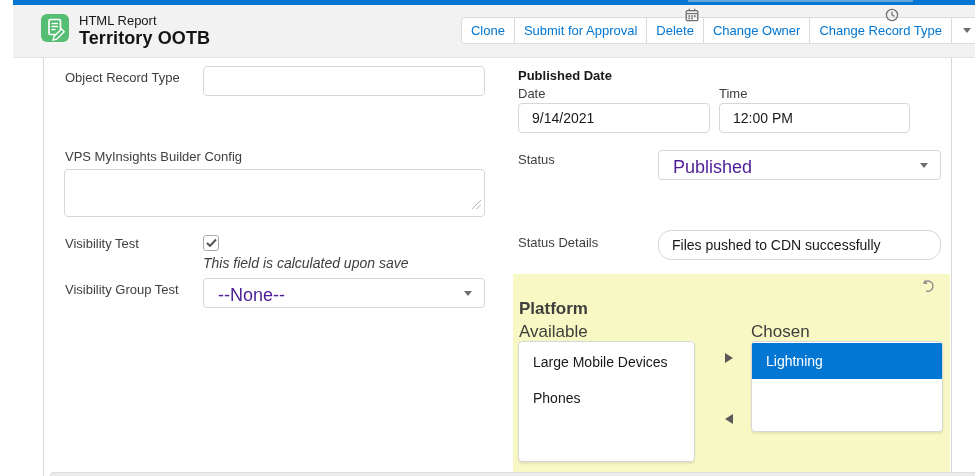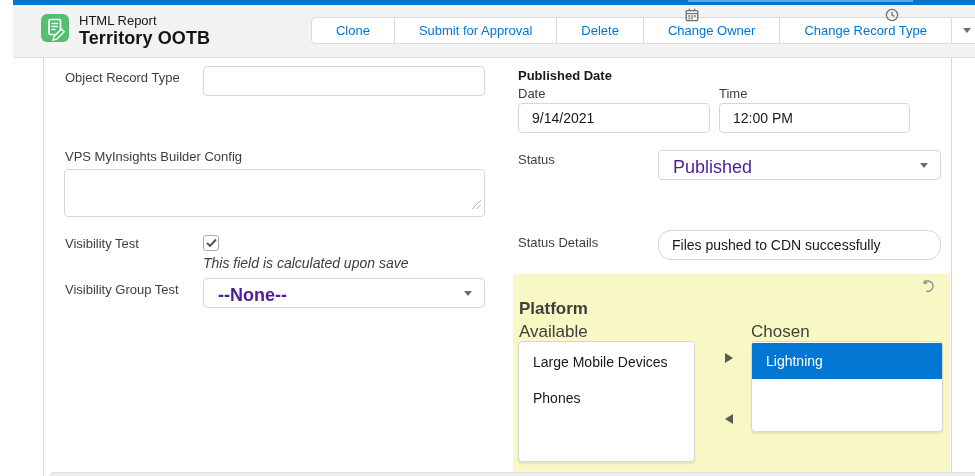--- a/index.html
+++ b/index.html
@@ -13,21 +13,21 @@
   .brand-bar{position:absolute;left:0;top:0;width:975px;height:5px;background:#0176d3;}
   .brand-bar-highlight{position:absolute;left:675px;top:0;width:225px;height:2px;background:#64a7dd;}
   
   .page-header{position:absolute;left:0;top:5px;width:975px;height:52px;background:#f3f2f2;border-bottom:1px solid #e3e1e0;}
   .record-icon{position:absolute;left:28px;top:9px;width:28px;height:28px;border-radius:6px;background:#56be73;display:flex;align-items:center;justify-content:center;}
   .record-type-label{position:absolute;left:66px;top:8px;font-size:13px;color:#181818;}
   .page-title{position:absolute;left:66px;top:23px;font-size:18px;font-weight:700;color:#141414;letter-spacing:.1px;}
   .action-group{position:absolute;right:5px;top:12px;height:27px;display:flex;}
   .action-btn{
     height:27px;line-height:25px;box-sizing:border-box;background:#ffffff;border:1px solid #dddbda;
-    margin-left:-1px;padding:0 24px;font-size:13px;color:#0176d3;white-space:nowrap;cursor:pointer;
+    margin-left:-1px;padding:0 9px;font-size:13px;color:#0176d3;white-space:nowrap;cursor:pointer;
     display:flex;align-items:center;
   }
   .action-btn:first-child{border-radius:4px 0 0 4px;margin-left:0;}
   .action-btn.more{border-radius:0 4px 4px 0;padding:0 11px;}
   .caret-down{width:0;height:0;border-left:4.5px solid transparent;border-right:4.5px solid transparent;border-top:5.5px solid #706e6b;display:inline-block;}
   
   .content-left-border{position:absolute;left:30px;top:58px;width:1px;height:418px;background:#d9d7d5;}
   .content-right-border{position:absolute;left:938px;top:58px;width:1px;height:418px;background:#d9d7d5;}
   .scrollbar-track{position:absolute;left:964px;top:58px;width:11px;height:418px;background:#f3f3f3;border-left:1px solid #e9e9e9;}
   .bottom-strip{position:absolute;left:37px;top:472px;width:930px;height:6px;background:#ececec;border:1px solid #dddddd;border-bottom:none;border-radius:4px 4px 0 0;box-sizing:border-box;}
@@ -123,21 +123,21 @@
 
   <div class="field-label" style="left:52px;top:235px;width:130px;">Visibility Test</div>
   <div class="checkbox" style="left:190px;top:235px;">
     <svg width="11" height="10" viewBox="0 0 11 10">
       <path d="M1 5 L4 8 L10 1.5" stroke="#514f4d" stroke-width="1.9" fill="none"></path>
     </svg>
   </div>
   <div class="helper-italic" style="left:190px;top:255px;">This field is calculated upon save</div>
 
   <div class="field-label" style="left:52px;top:281px;width:130px;">Visibility Group Test</div>
-  <div class="fake-select" style="left:190px;top:278px;width:282px;font-weight:bold;">
+  <div class="fake-select" style="left:190px;top:278px;width:282px;">
     <span class="select-value">--None--</span>
     <span class="caret-down"></span>
   </div>
 
   <div class="field-label bold-label" style="left:505px;top:67px;">Published Date</div>
   <div class="field-label" style="left:505px;top:85px;">Date</div>
   <div class="field-label" style="left:706px;top:85px;">Time</div>
 
   <input class="text-input" style="left: 505px; top: 103px; width: 192px;" value="9/14/2021">
   <span class="input-icon" style="left:672px;">

